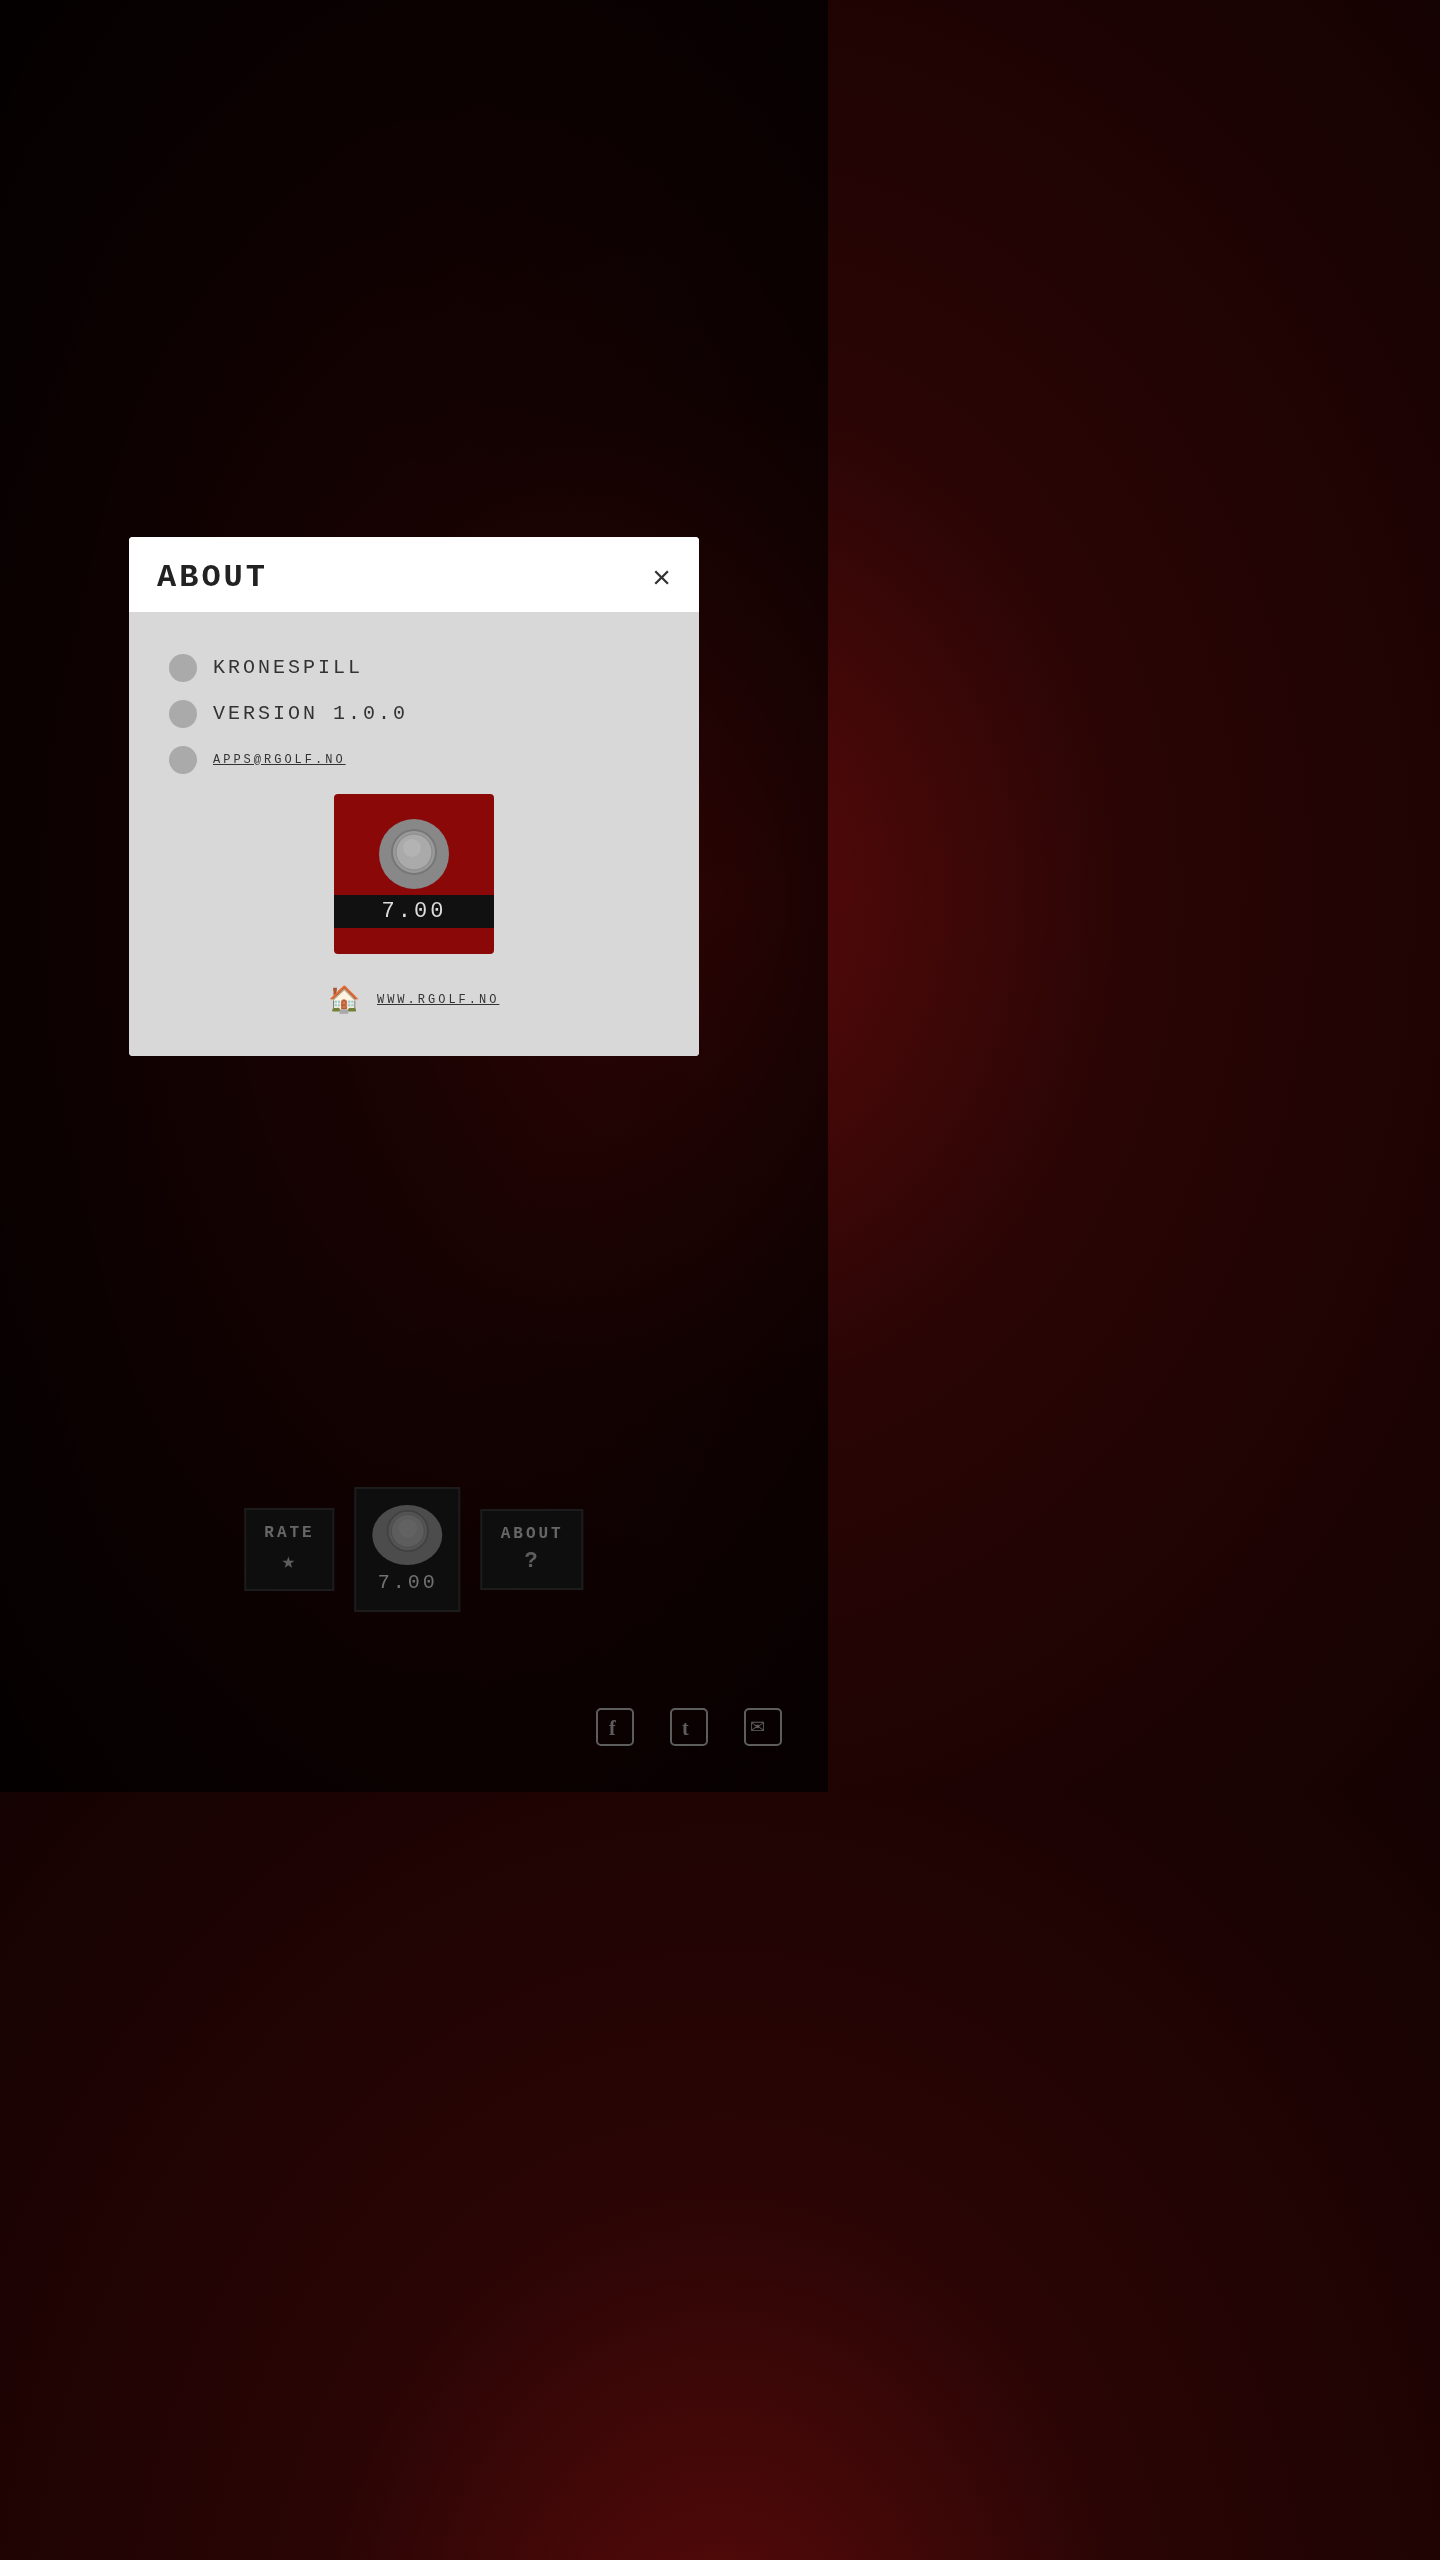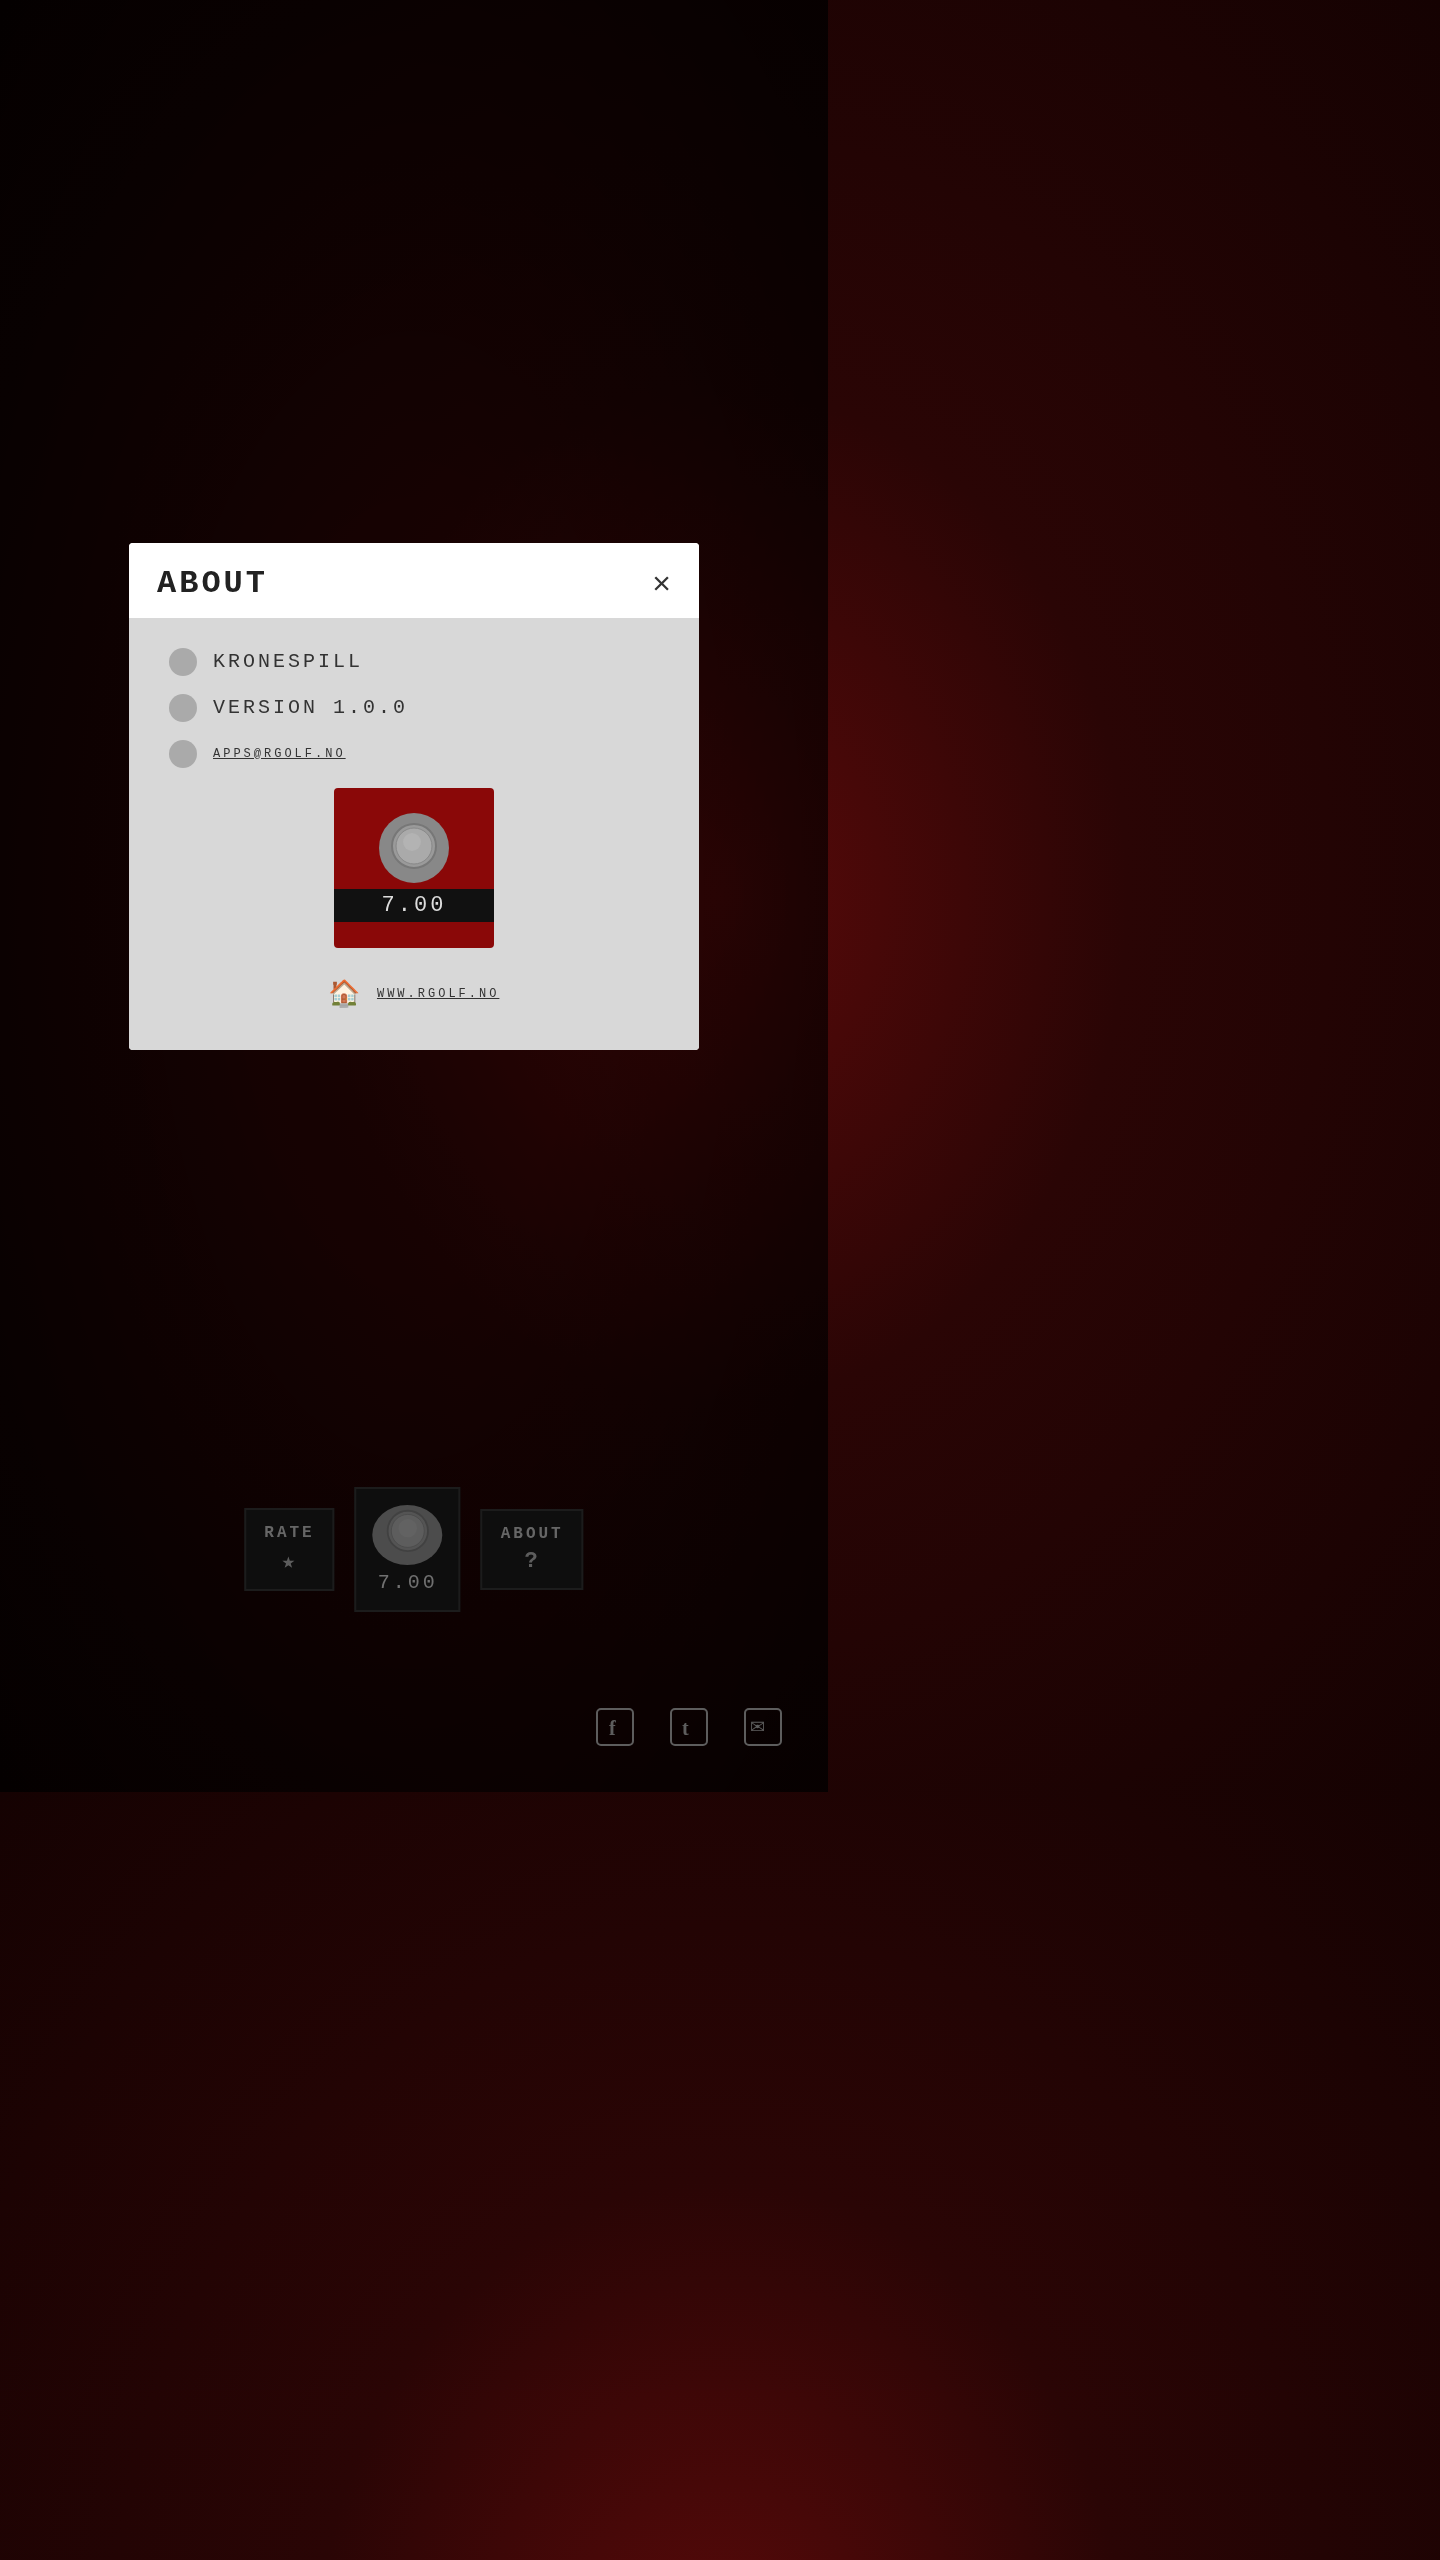--- a/index.html
+++ b/index.html
@@ -155,21 +155,21 @@
       color: #333;
       cursor: pointer;
       line-height: 1;
       background: none;
       border: none;
       font-weight: normal;
     }
 
     .modal-body {
       background: #d8d8d8;
-      padding: 30px 40px 40px 40px;
+      padding: 42px 40px 40px 40px;
     }
 
     .info-row {
       display: flex;
       align-items: center;
       gap: 16px;
       margin-bottom: 18px;
     }
 
     .info-bullet {

